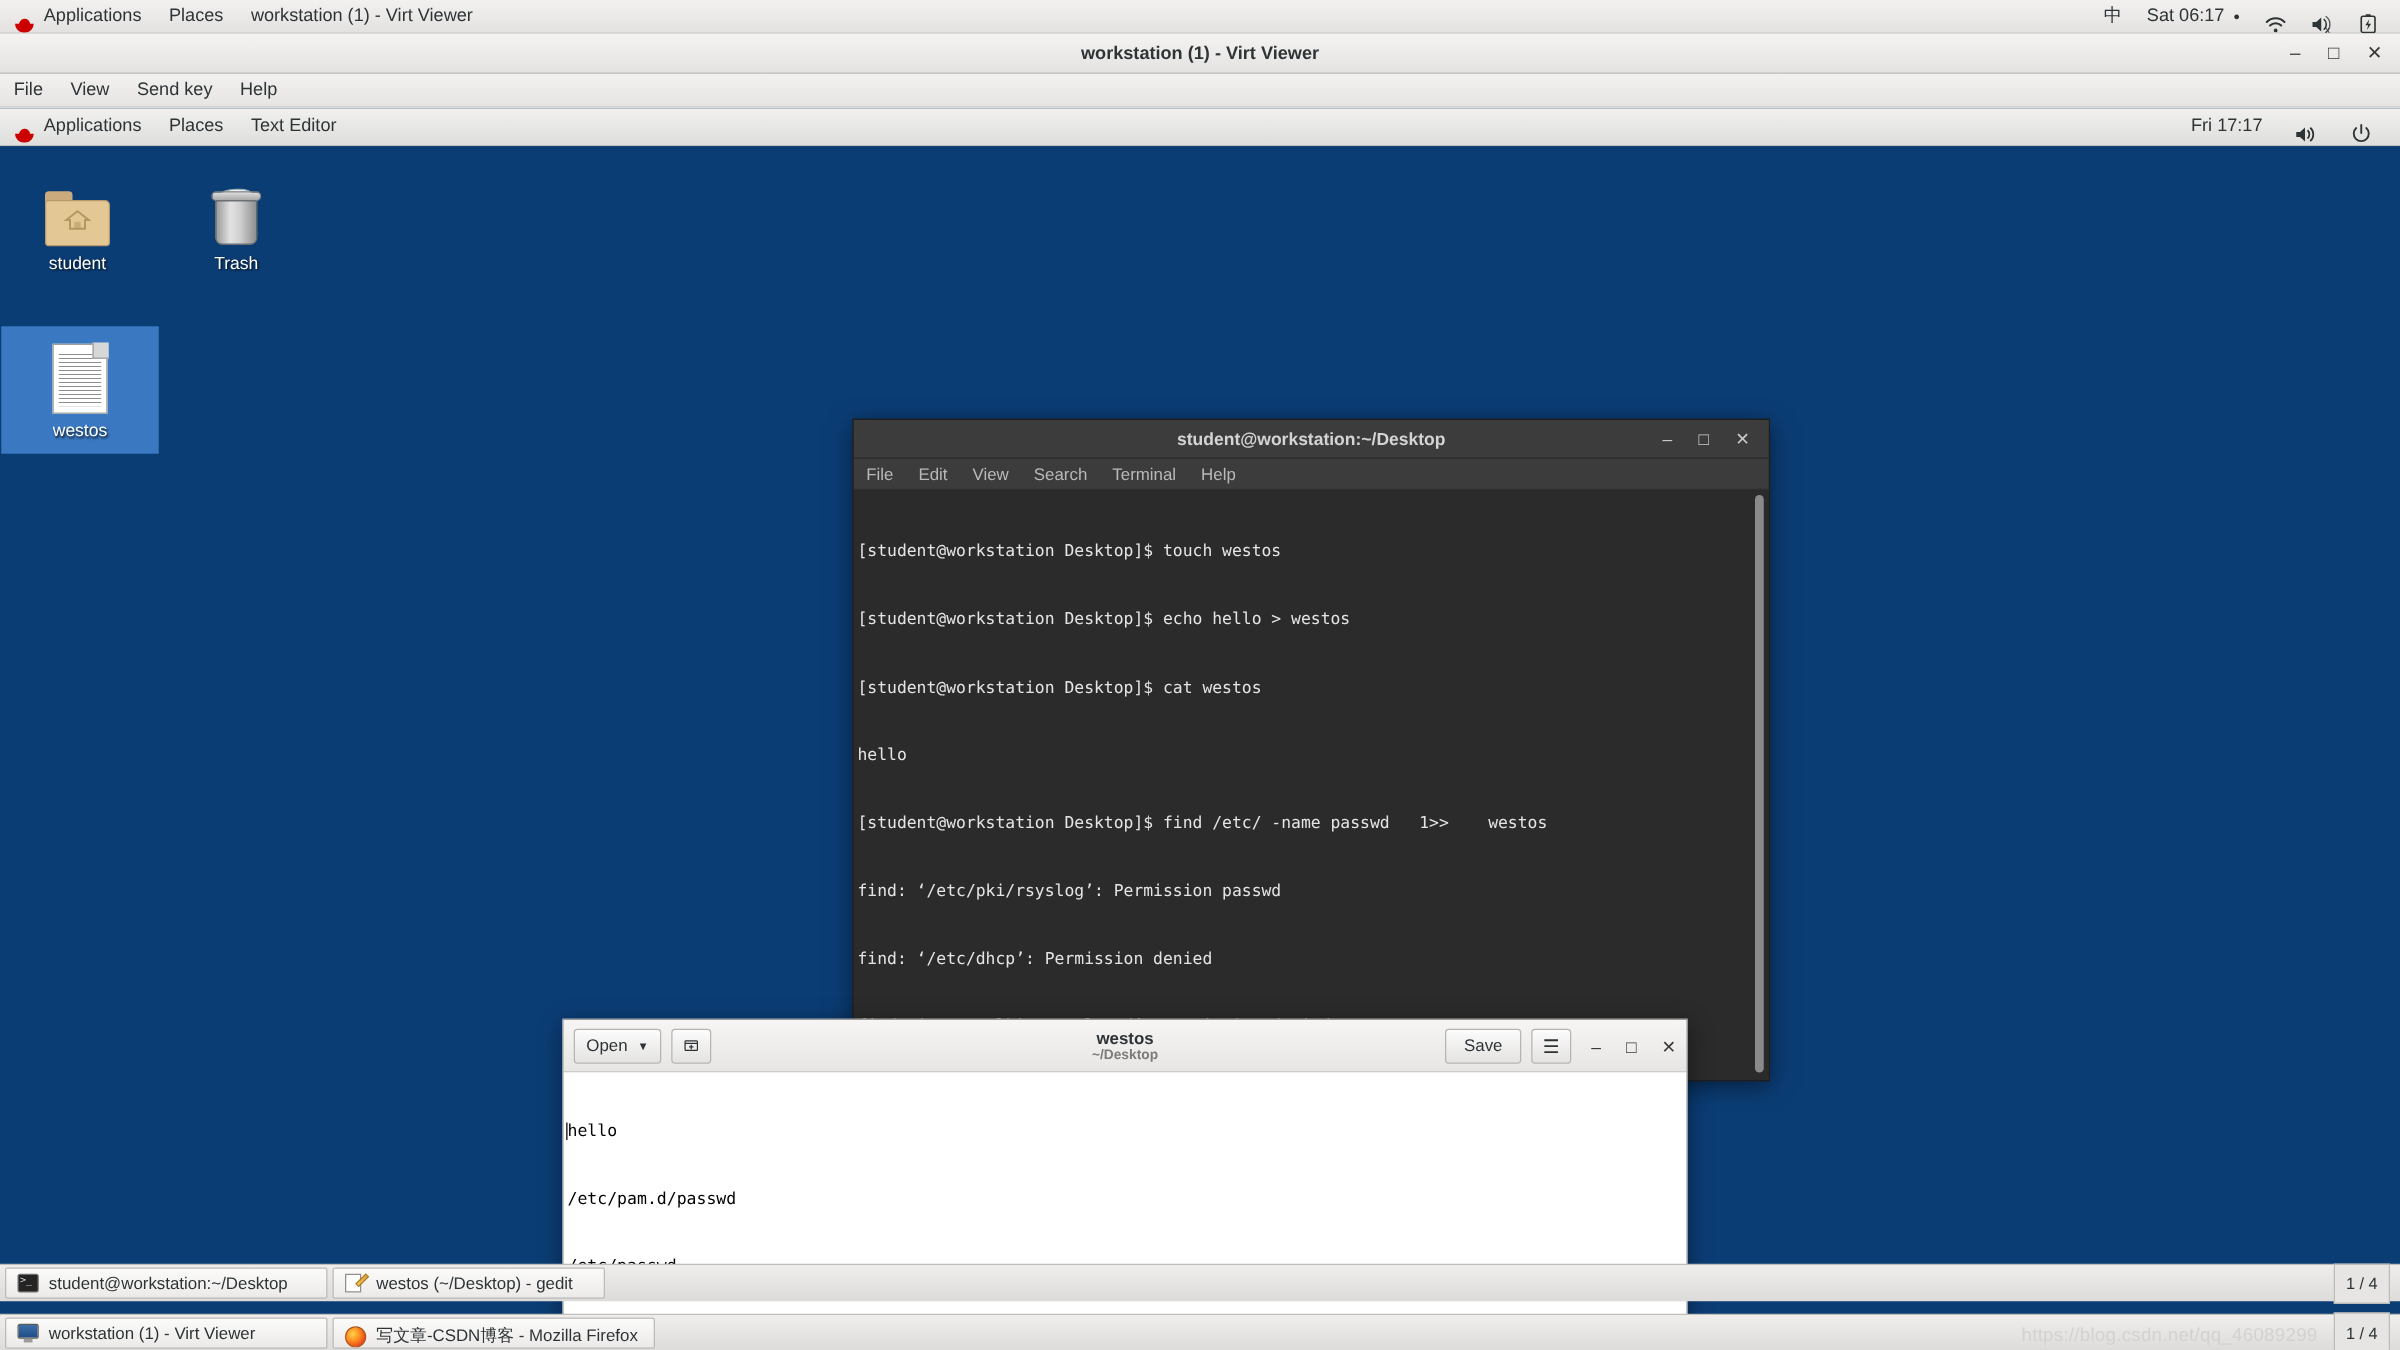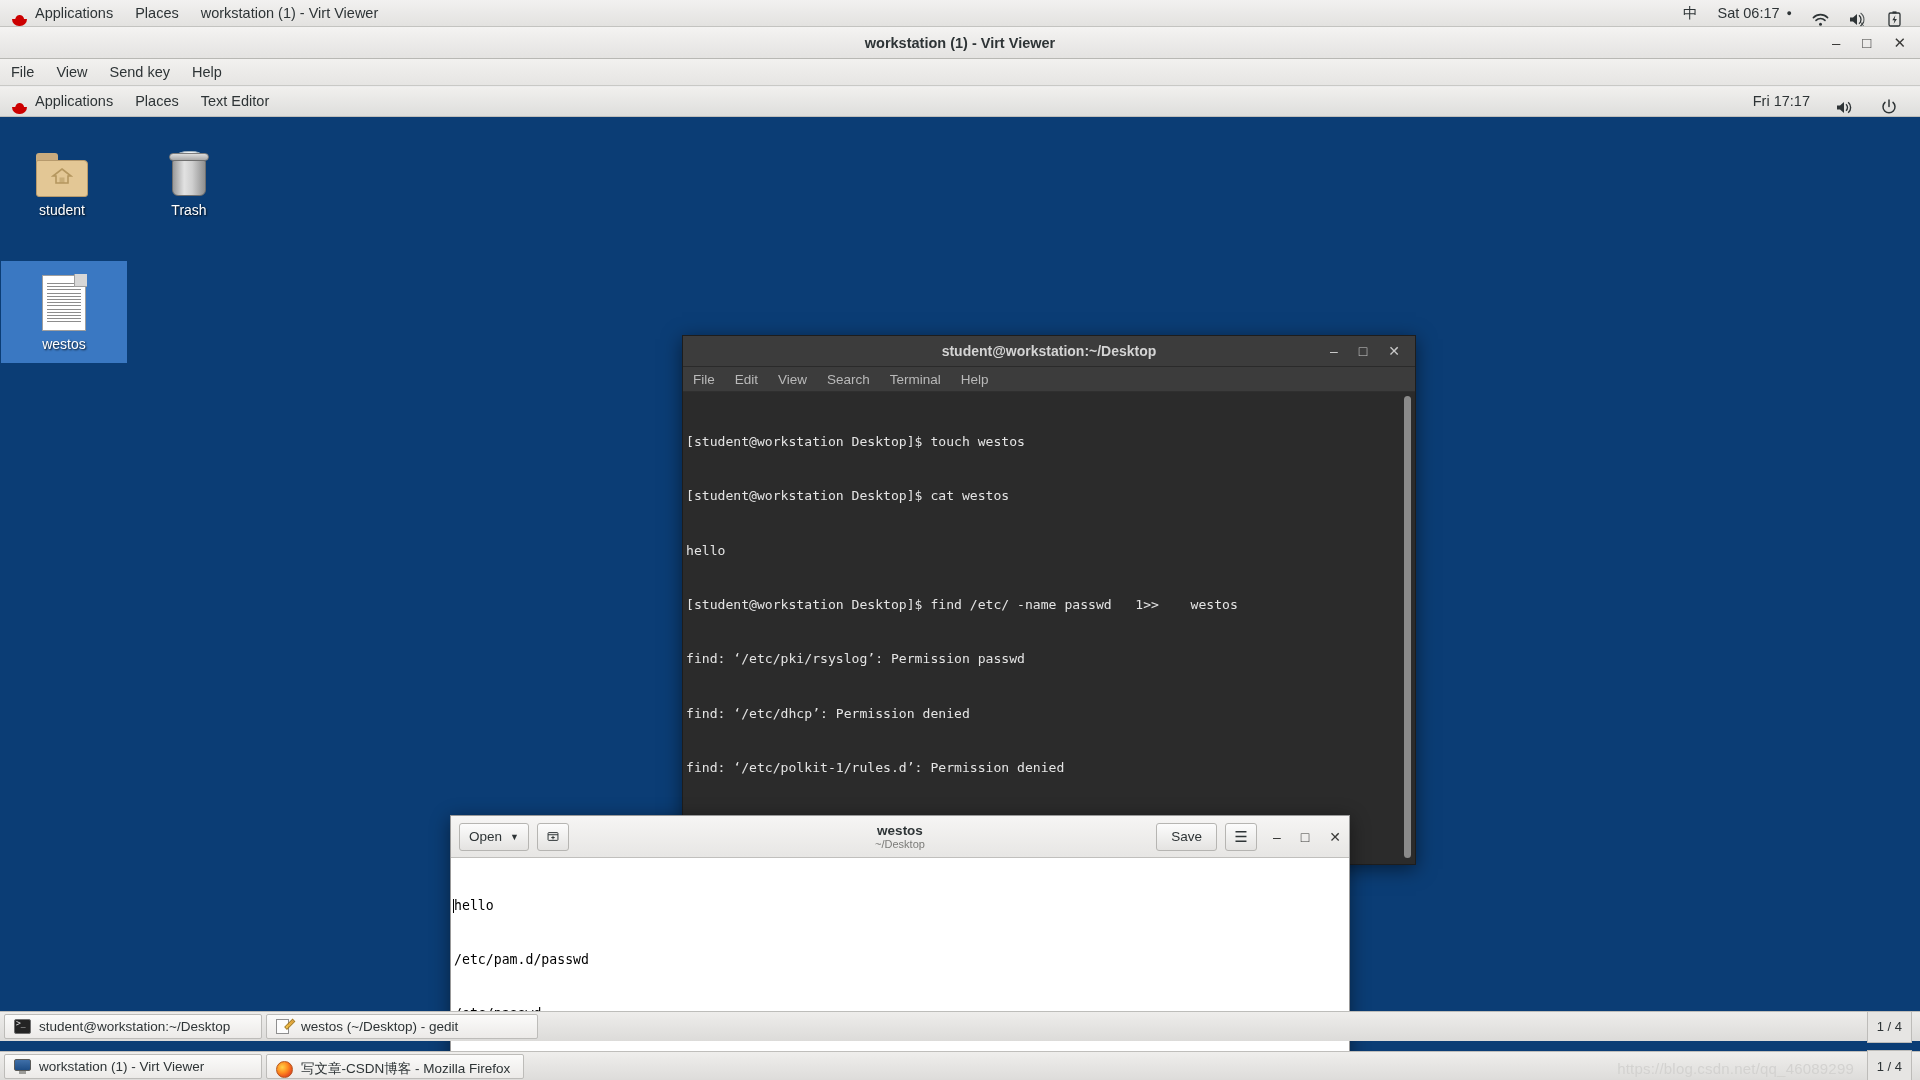--- a/index.html
+++ b/index.html
@@ -215,21 +215,21 @@
     border: 1px solid #b6b5b2; border-radius: 3px;
     display: flex; align-items: center; justify-content: center;
     font-size: 13.5px; color: #2e3436; padding: 0 9px;
   }
   #gedit-open { gap: 8px; }
   #gedit-titleblock {
     position: absolute; left: 0; right: 0; text-align: center;
     pointer-events: none;
   }
   #gedit-doc-title { font-size: 13.5px; font-weight: bold; color: #2e3436; line-height: 15px;}
-  #gedit-doc-path { font-size: 11px; color: #7b7b78; line-height: 13px; }
+  #gedit-doc-path { font-size: 11px; color: #7b7b78; line-height: 13px; font-weight: bold; }
   #gedit-right {
     margin-left: auto; display: flex; align-items: center; gap: 8px; z-index: 2;
   }
   #gedit-winbtns {
     display: flex; align-items: center; gap: 20px;
     padding-left: 8px; font-size: 14px; color: #3a3a38;
   }
   #gedit-body {
     position: absolute; left: 0; top: 42px; right: 0; bottom: 0;
     background: #ffffff; padding: 3px 0 0 3px;
@@ -469,20 +469,21 @@
         <div id="term-menubar">
           <span class="mi">File</span>
           <span class="mi">Edit</span>
           <span class="mi">View</span>
           <span class="mi">Search</span>
           <span class="mi">Terminal</span>
           <span class="mi">Help</span>
         </div>
         <div id="term-body">
           <div>[student@workstation Desktop]$ touch westos</div>
+          <div>[student@workstation Desktop]$ echo hello &gt; westos</div>
           <div>[student@workstation Desktop]$ cat westos</div>
           <div>hello</div>
           <div>[student@workstation Desktop]$ find /etc/ -name passwd   1&gt;&gt;    westos</div>
           <div>find: ‘/etc/pki/rsyslog’: Permission passwd</div>
           <div>find: ‘/etc/dhcp’: Permission denied</div>
           <div>find: ‘/etc/polkit-1/rules.d’: Permission denied</div>
           
           
           
           
@@ -540,21 +541,21 @@
           <div>/etc/pam.d/passwd</div>
           <div>/etc/passwd</div>
         </div>
       </div>
 
       <div id="guest-taskbar">
         <div class="taskbtn" style="width:258px;">
           <span class="term-mini"></span>
           <span>student@workstation:~/Desktop</span>
         </div>
-        <div class="taskbtn" style="width:272px;">
+        <div class="taskbtn" style="width:218px;">
           <span class="gedit-mini">
               <span class="pad"></span>
               <span class="pencil"></span>
             </span>
           <span>westos (~/Desktop) - gedit</span>
         </div>
         <div class="workspace-ind">1 / 4</div>
       </div>
 
     </div>

